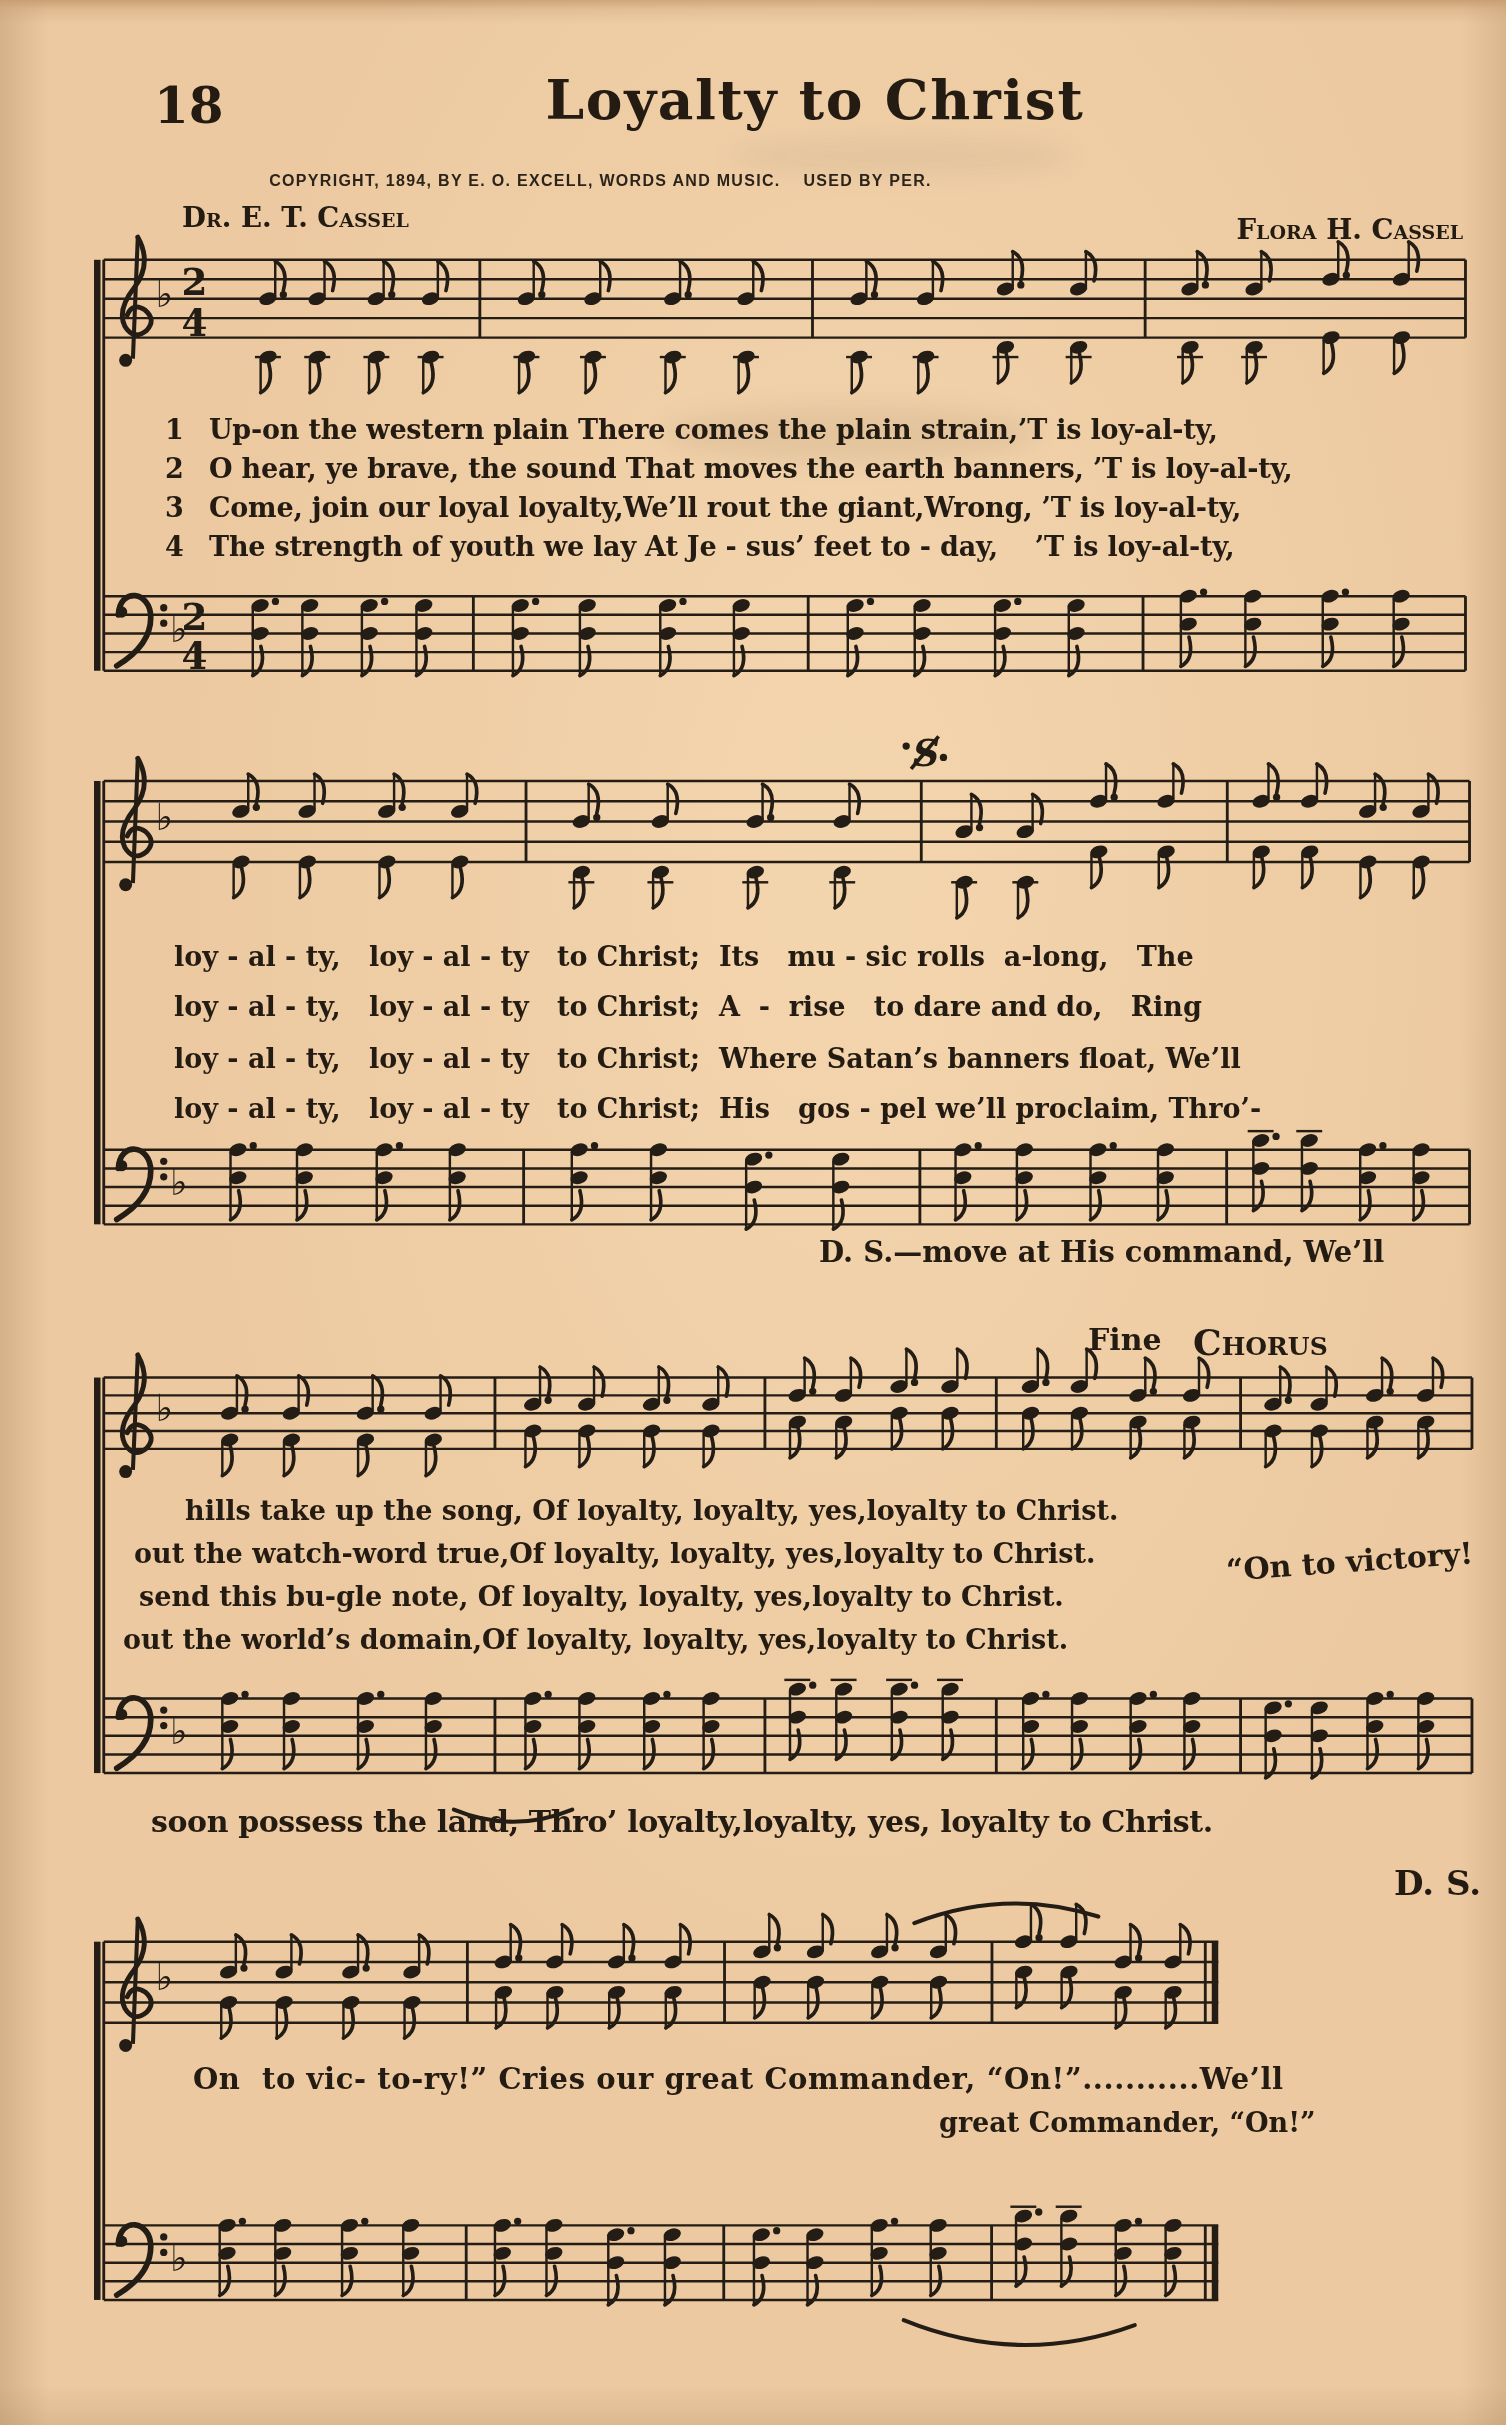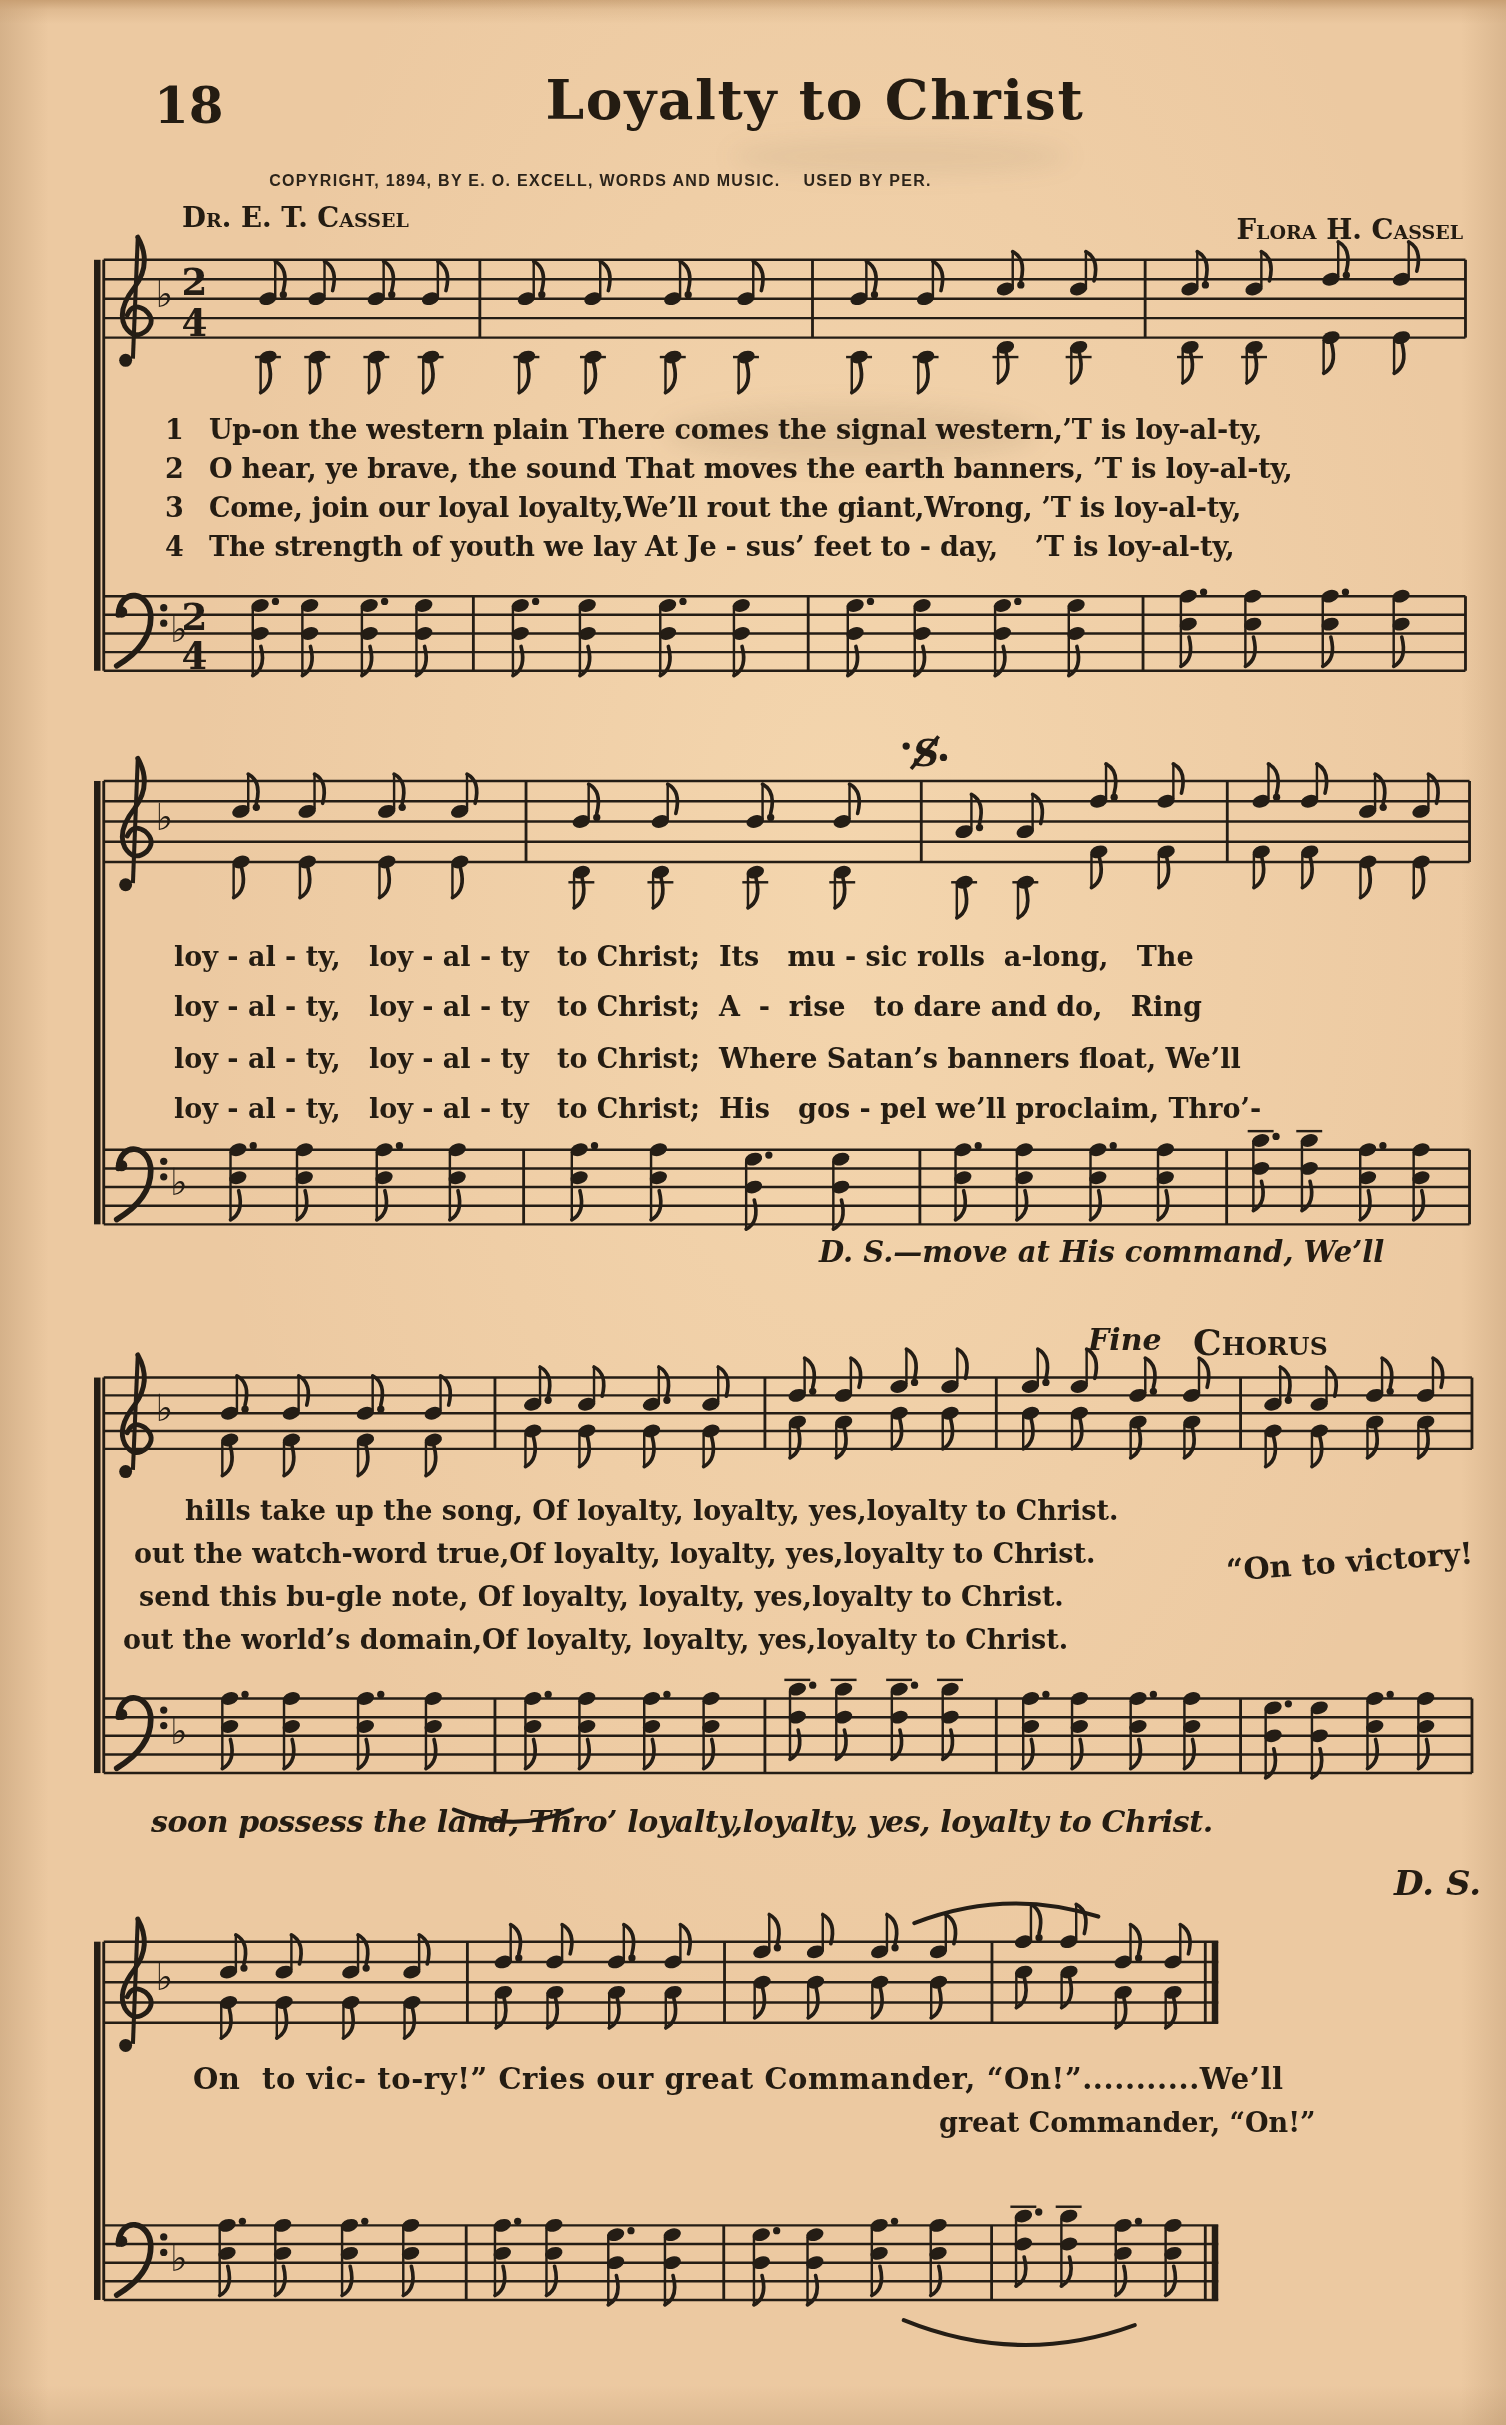--- a/index.html
+++ b/index.html
@@ -10,21 +10,21 @@
       linear-gradient(180deg, #c9a074 0px, rgba(201,160,116,.35) 9.7px, rgba(201,160,116,0) 24px),
       linear-gradient(90deg, rgba(120,82,44,.20) 0px, rgba(120,82,44,0) 49px),
       linear-gradient(270deg, rgba(120,82,44,.16) 0px, rgba(120,82,44,0) 45px),
       linear-gradient(0deg, rgba(120,82,44,.14) 0px, rgba(120,82,44,0) 41px),
       #ecc9a1;
     font-family:"DejaVu Serif", serif;
   }
   .txt{position:absolute;color:#241c12;font-weight:700;white-space:pre;line-height:1.1}
   .serif{font-family:"DejaVu Serif", serif}
   .sc{font-variant:small-caps}
-  .it{font-style:italic}
+  .it{}
   .gothic{font-family:"Liberation Sans", sans-serif}
   .row{display:flex}
   .vnum{display:inline-block;width:44px}
   .smudge{position:absolute;border-radius:50%;filter:blur(11.3px);pointer-events:none}
   svg{position:absolute;left:0;top:0}
 </style>
 </head>
 <body>
 
 <div class="smudge" style="left:665px;top:405px;width:373px;height:57px;background:rgba(105,85,60,.10)"></div>
@@ -35,21 +35,21 @@
 <div class="txt serif" style="left:62px;top:70px;width:1506px;text-align:center;font-size:55px;letter-spacing:1.6px">Loyalty to Christ</div>
 
 <div class="txt gothic" style="left:0;top:172px;width:1201px;text-align:center;font-size:16px;letter-spacing:1.3px;color:#2c241a">COPYRIGHT, 1894, BY E. O. EXCELL, WORDS AND MUSIC.    USED BY PER.</div>
 
 <div class="txt serif sc" style="left:182px;top:203px;font-size:27.6px">Dr. E. T. Cassel</div>
 
 <div class="txt serif sc" style="left:0;top:215px;width:1463px;text-align:right;font-size:27.6px">Flora H. Cassel</div>
 
 <div>
   <div class="txt serif row" style="left:165px;top:415px;font-size:27px;letter-spacing:-0.2px">
-    <span class="vnum">1</span><span>Up-on the western plain There comes the signal western,’T is loy-al-ty,</span></div>
+    <span class="vnum">1</span><span>Up-on the western plain There comes the plain strain,’T is loy-al-ty,</span></div>
   <div class="txt serif row" style="left:165px;top:454px;font-size:27px;letter-spacing:-0.2px">
     <span class="vnum">2</span><span>O hear, ye brave, the sound That moves the earth banners, ’T is loy-al-ty,</span></div>
   <div class="txt serif row" style="left:165px;top:493px;font-size:27px;letter-spacing:-0.2px">
     <span class="vnum">3</span><span>Come, join our loyal loyalty,We’ll rout the giant,Wrong, ’T is loy-al-ty,</span></div>
   <div class="txt serif row" style="left:165px;top:532px;font-size:27px;letter-spacing:-0.2px">
     <span class="vnum">4</span><span>The strength of youth we lay At Je - sus’ feet to - day,    ’T is loy-al-ty,</span></div>
 </div>
 
 <div>
   <div class="txt serif" style="left:174px;top:942px;font-size:27px">loy - al - ty,   loy - al - ty   to Christ;  Its   mu - sic rolls  a-long,   The</div>

